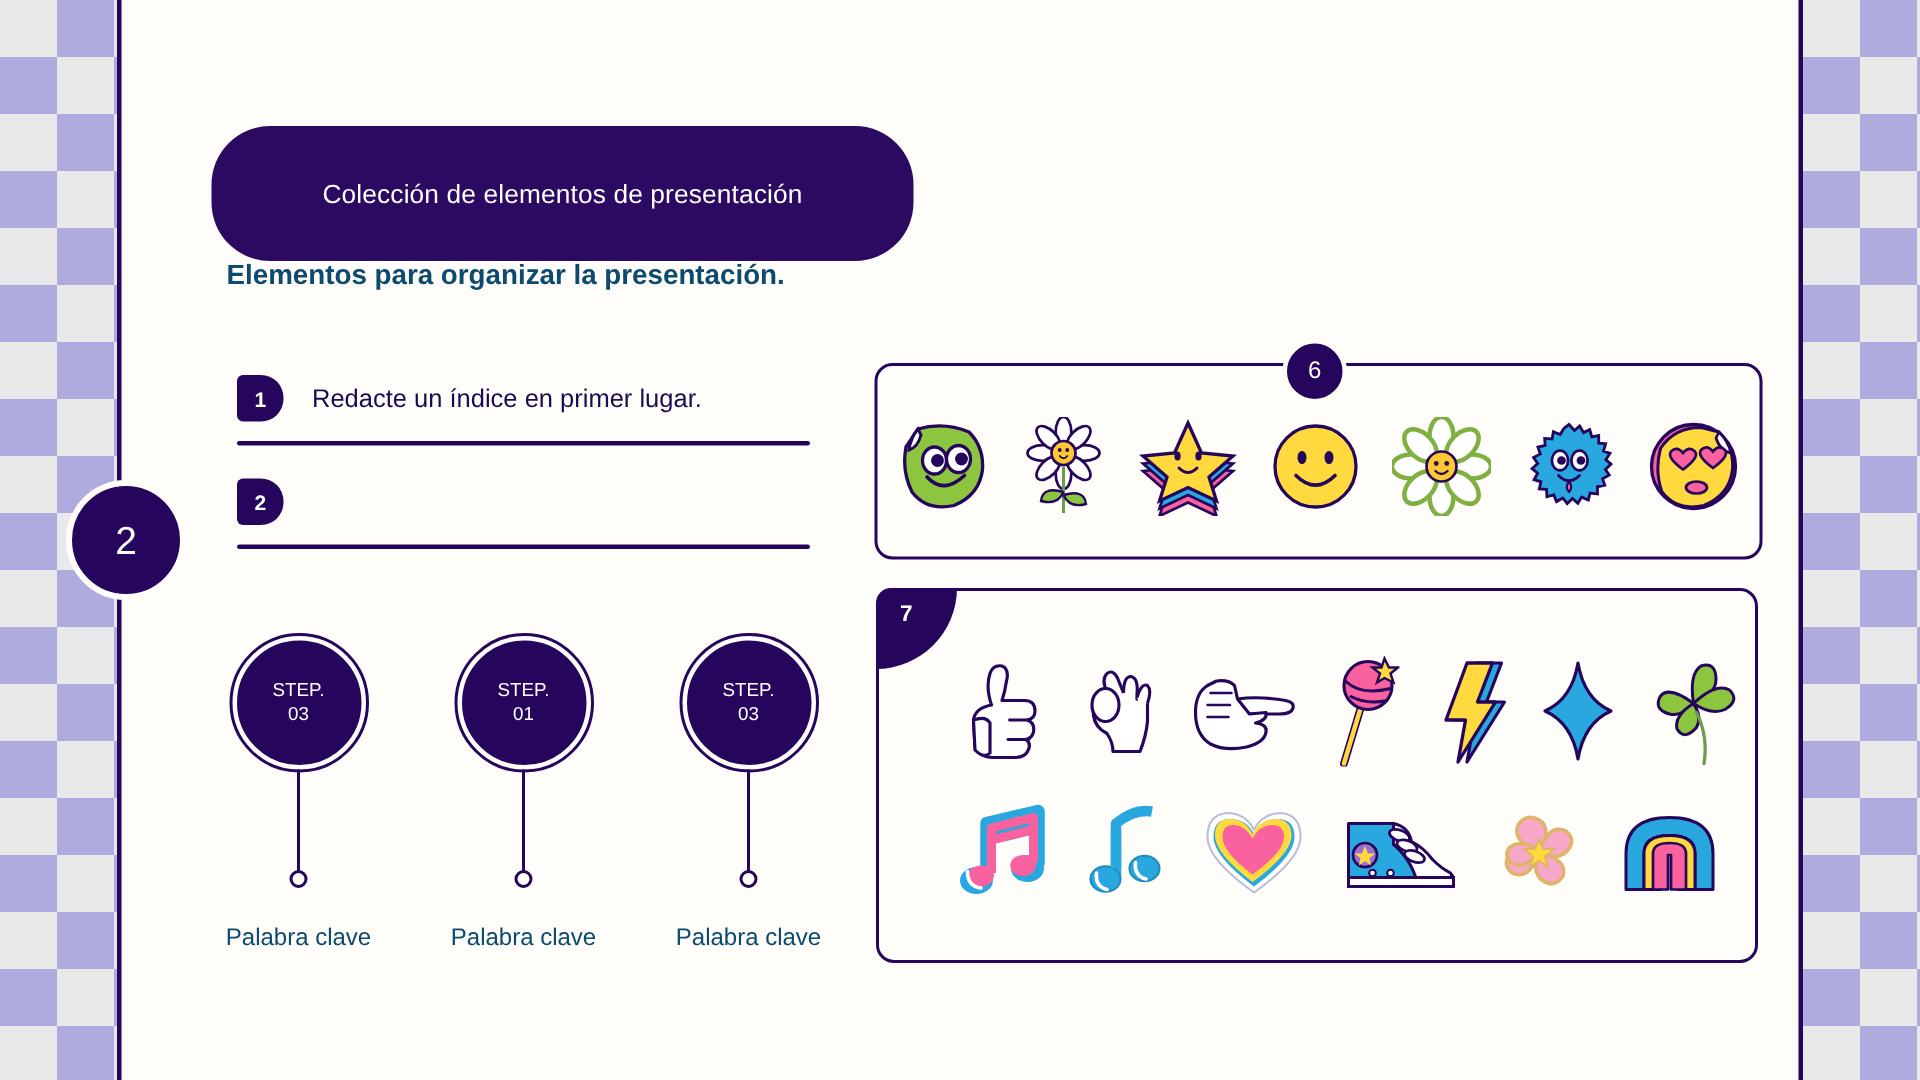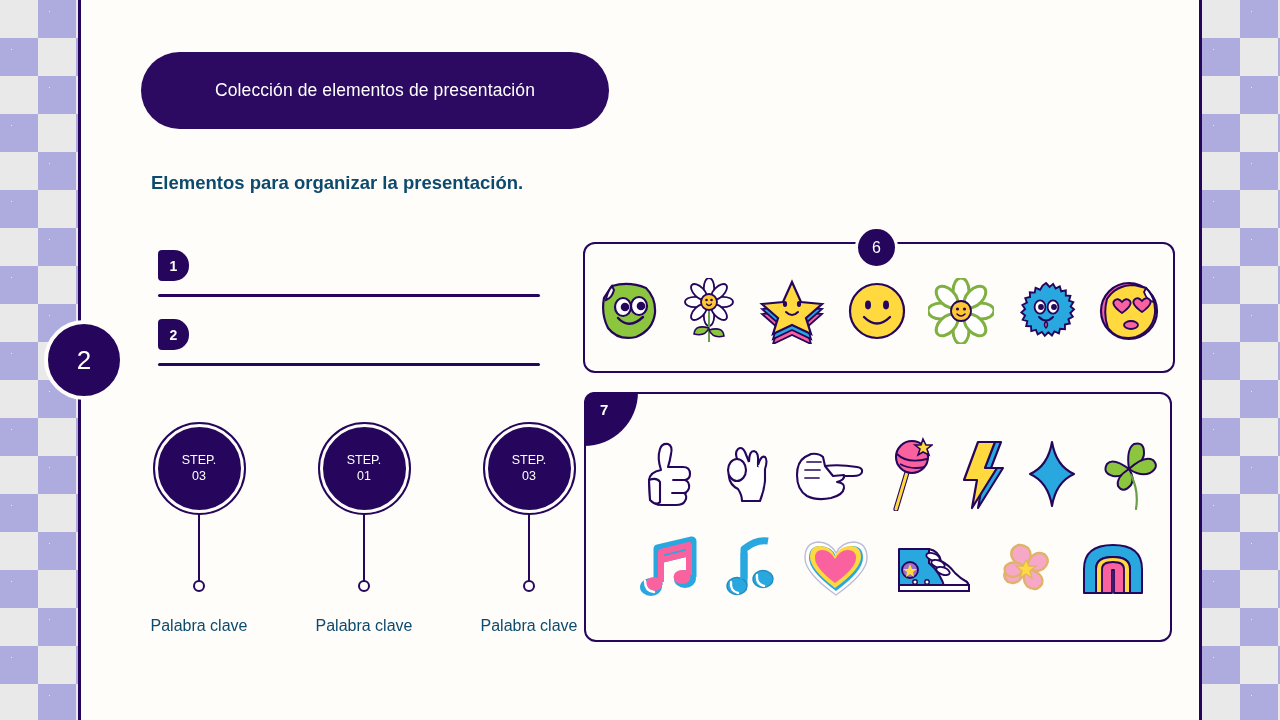--- a/index.html
+++ b/index.html
@@ -64,23 +64,23 @@
     justify-content: center;
     color: #ffffff;
     font-size: 26px;
     z-index: 5;
   }
 
   
   .title-pill {
     position: absolute;
     left: 141px;
-    top: 52px;
+    top: 84px;
     width: 468px;
-    height: 77px;
+    height: 90px;
     background: #2c0a62;
     border-radius: 39px;
     display: flex;
     align-items: center;
     justify-content: center;
     color: #ffffff;
     font-size: 17.5px;
     letter-spacing: .1px;
   }
 
@@ -122,21 +122,21 @@
   }
 
   .index-underline {
     margin-top: 13px;
     height: 3px;
     background: #25065c;
     border-radius: 2px;
   }
 
   
-  .steps { position: absolute; left: 150px; top: 424px; display: flex; gap: 67px; }
+  .steps { position: absolute; left: 150px; top: 424px; display: flex; gap: 52px; }
   .step-col { width: 98px; display: flex; flex-direction: column; align-items: center; }
 
   .step-circle {
     width: 89px;
     height: 89px;
     border-radius: 50%;
     background: #25065c;
     border: 3px solid #fffdfa;
     outline: 2px solid #25065c;
     display: flex;
@@ -239,20 +239,21 @@
   <span>Colección de elementos de presentación</span>
 </div>
 
 <div class="subtitle">Elementos para organizar la presentación.</div>
 
 <div class="index-row r1">
   <div class="index-inner">
     <div class="num-chip">
       <span>1</span>
     </div>
+    <div class="index-text">Redacte un índice en primer lugar.</div>
   </div>
   <div class="index-underline"></div>
 </div>
 
 <div class="index-row r2">
   <div class="index-inner">
     <div class="num-chip">
       <span>2</span>
     </div>
   </div>

